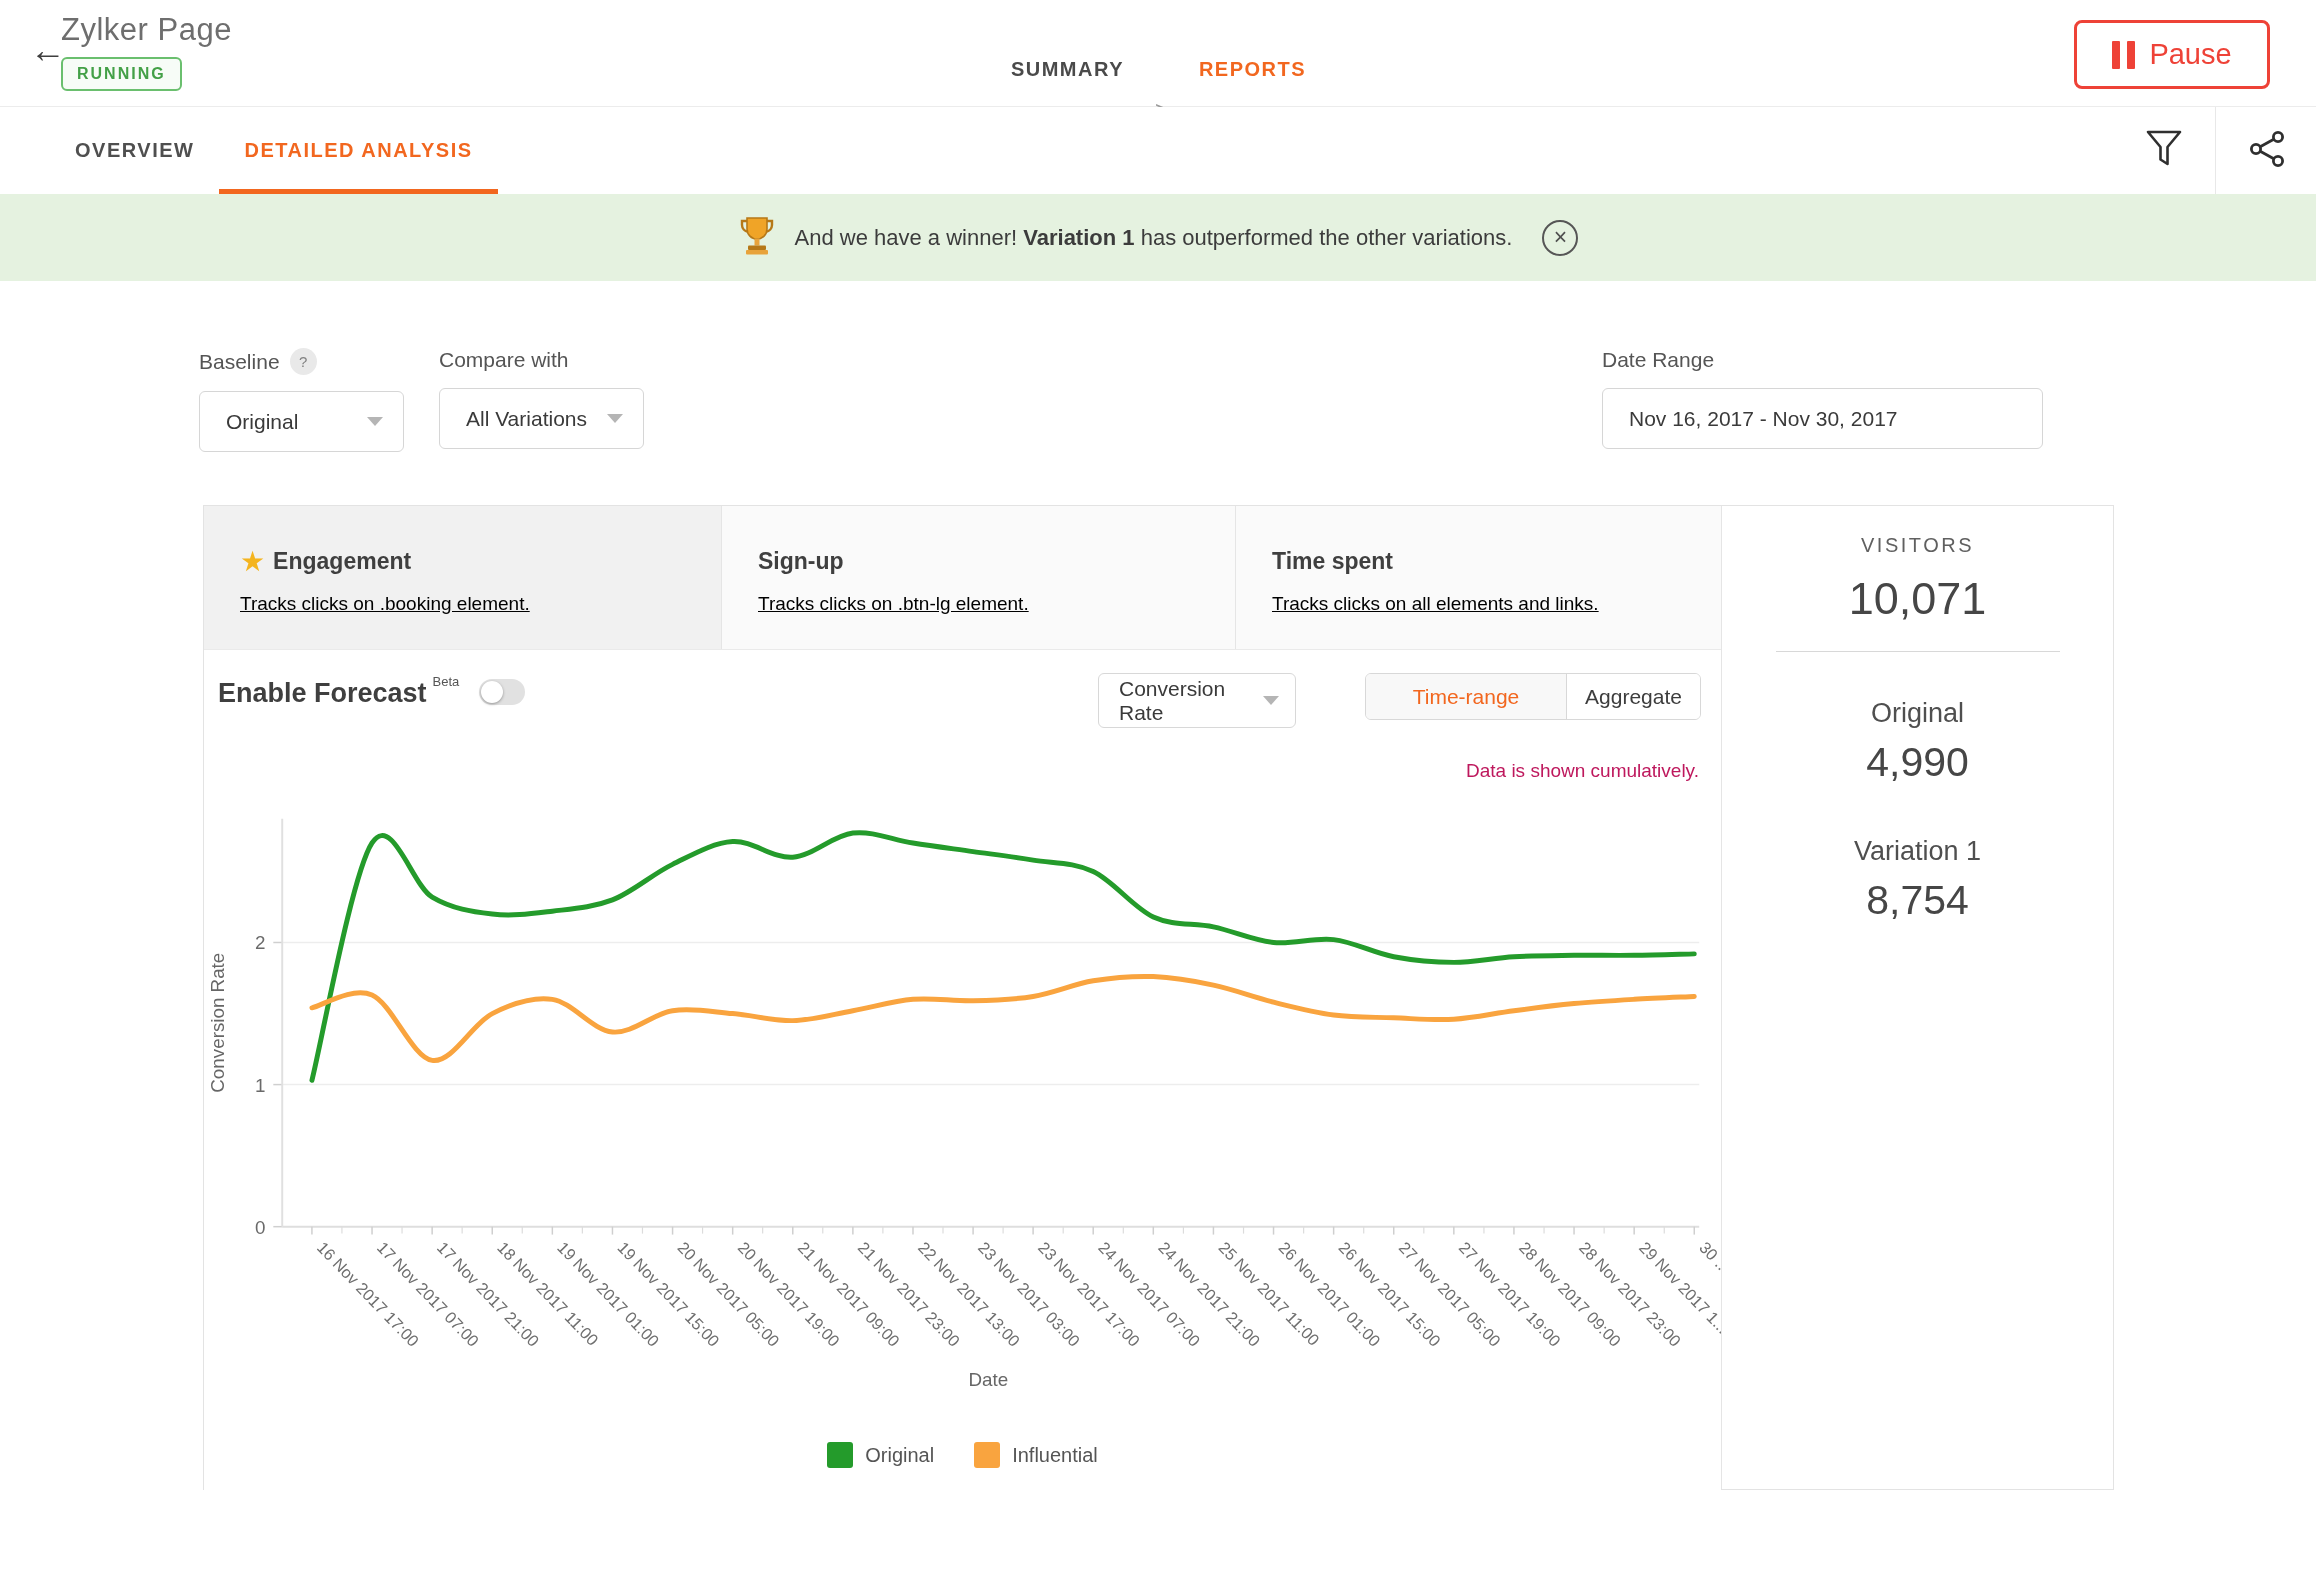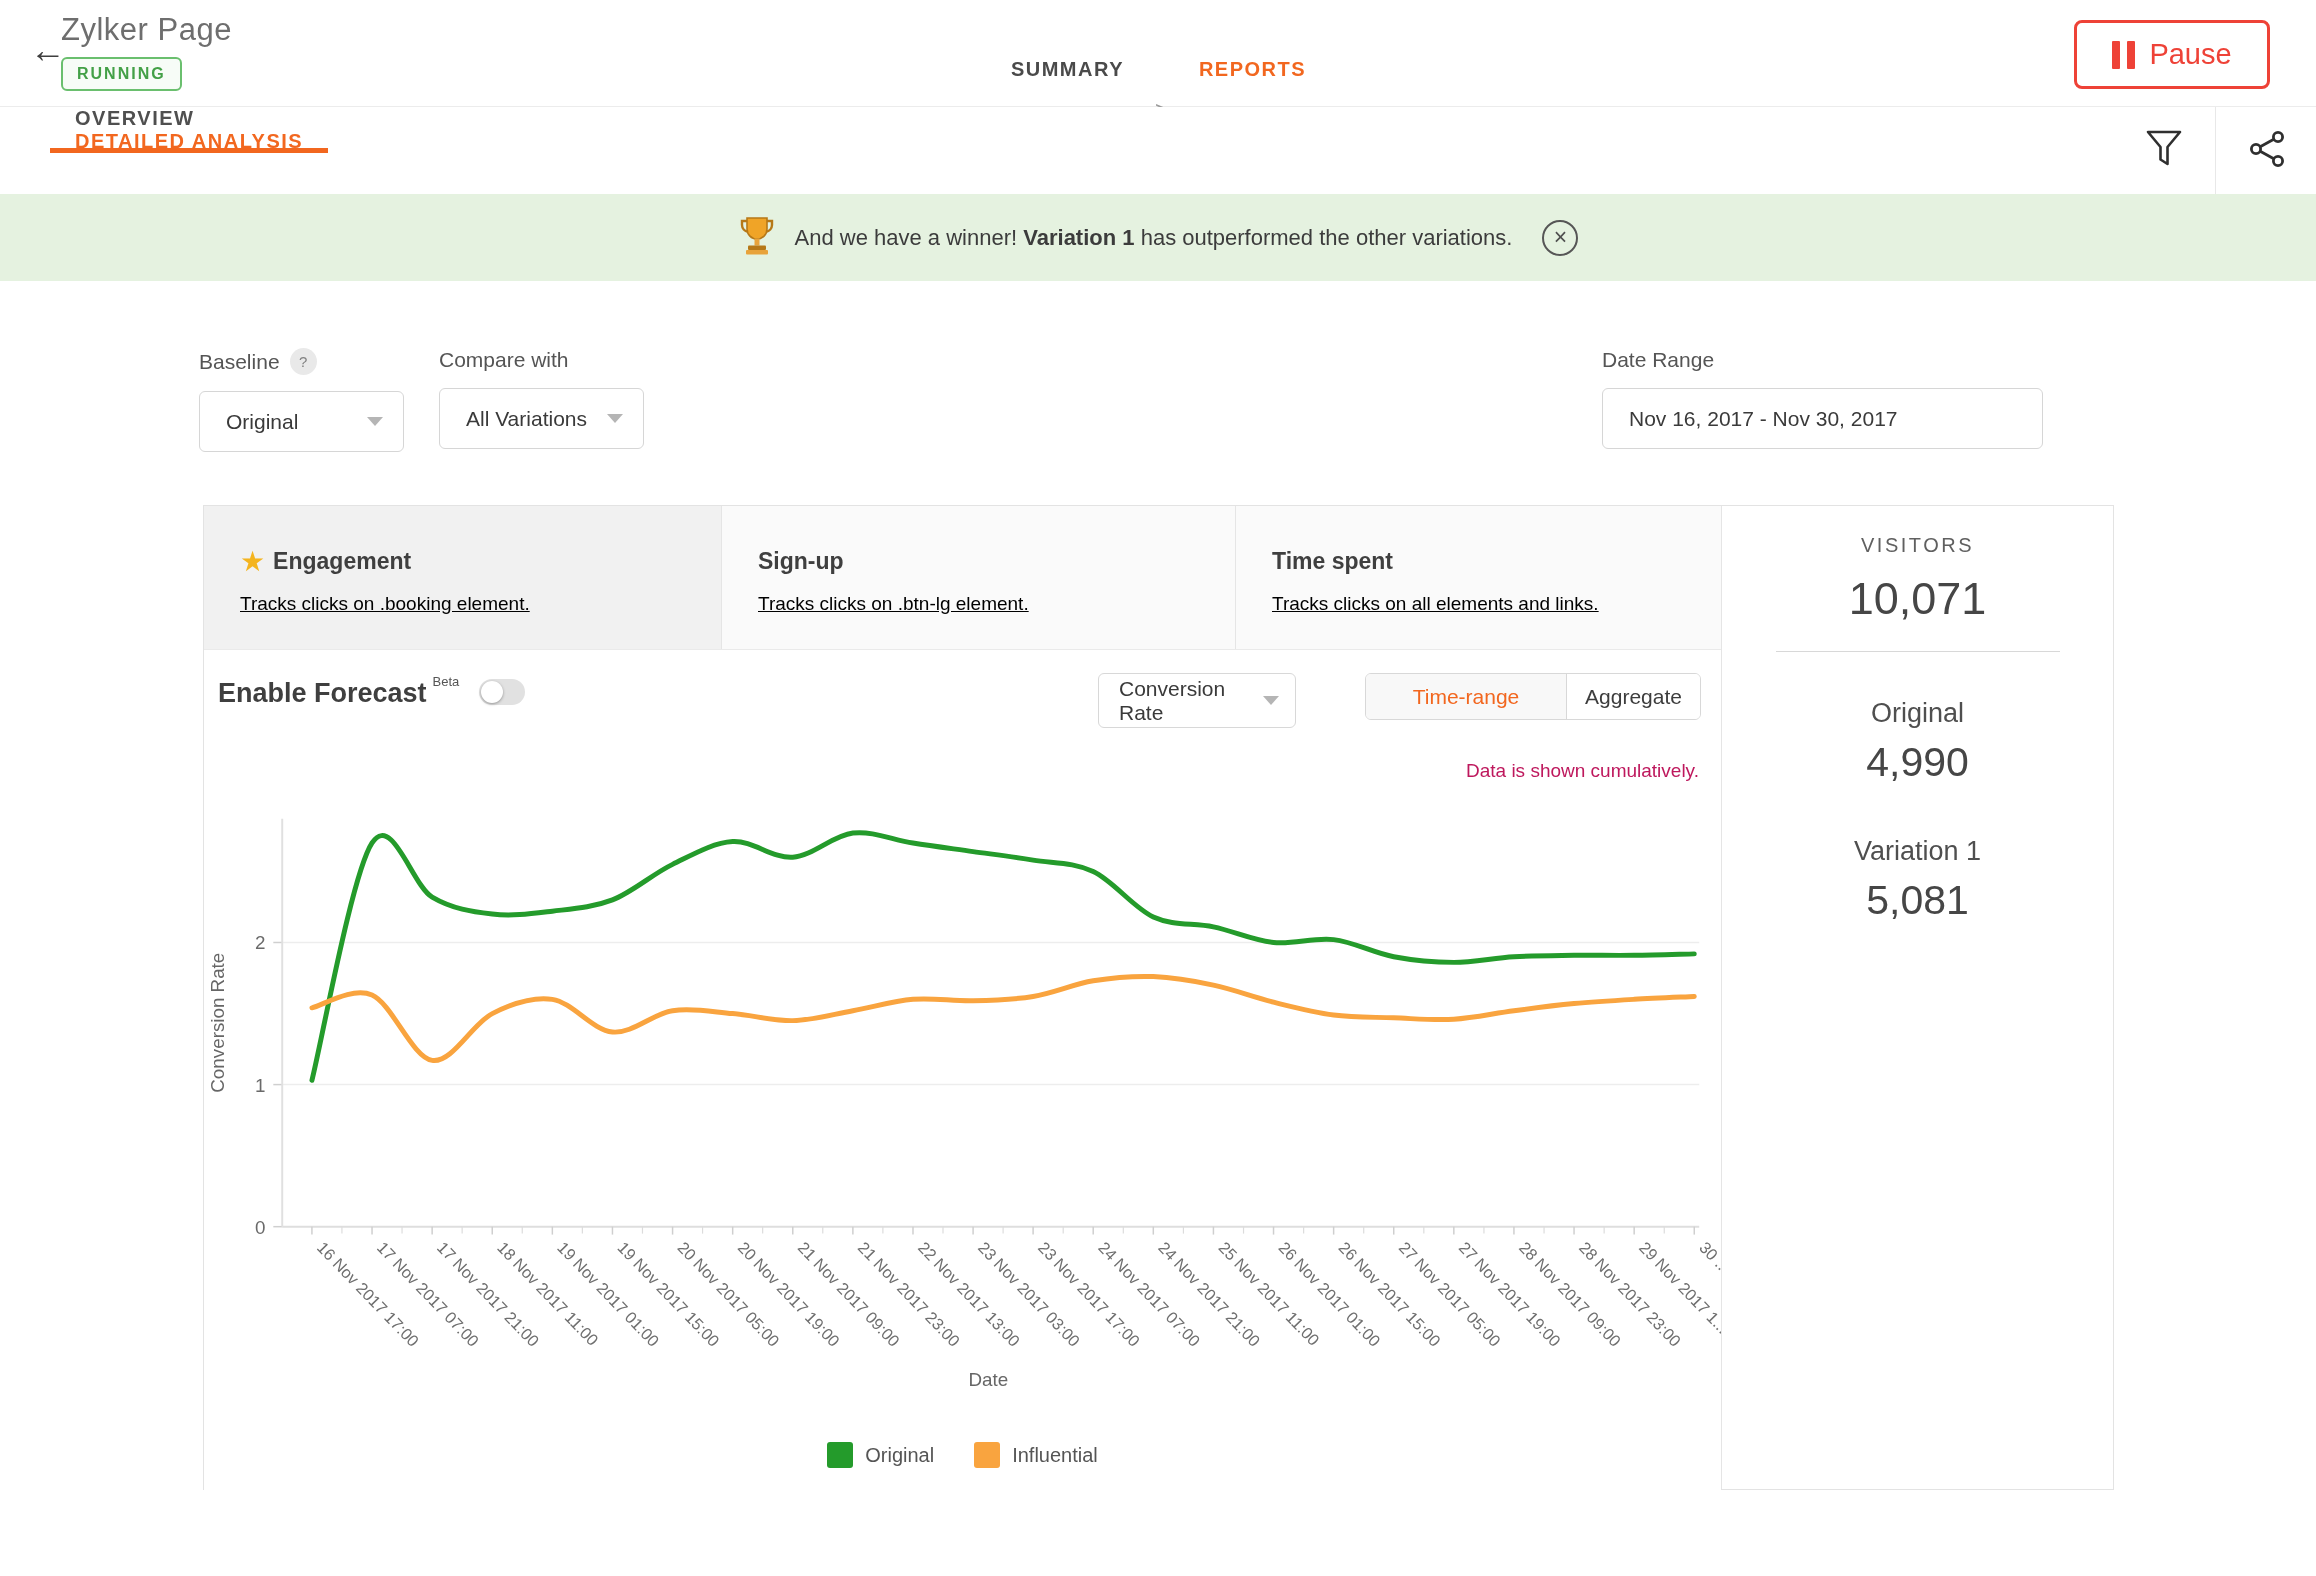--- a/index.html
+++ b/index.html
@@ -39,21 +39,21 @@
   .pause-btn{position:absolute;right:47px;top:20px;width:196px;height:69px;background:#fff;
     border:3px solid var(--red);border-radius:8px;display:flex;align-items:center;
     justify-content:center;gap:14px;cursor:pointer;}
   .pause-icon{display:flex;gap:7px;}
   .pause-icon span{display:block;width:8px;height:28px;background:var(--red);border-radius:1px;}
   .pause-label{color:var(--red);font-size:29px;font-weight:500;}
 
   
   .subtabs{position:absolute;left:0;top:107px;width:2317px;height:87px;background:#fff;
     display:flex;align-items:stretch;}
-  .subtabs-left{display:flex;padding-left:50px;flex-direction:column;}
+  .subtabs-left{display:flex;padding-left:50px;}
   .subtab{display:flex;align-items:center;padding:0 25px;font-size:20px;font-weight:700;
     letter-spacing:1.5px;color:#4f4f4f;position:relative;cursor:pointer;}
   .subtab.active{color:var(--accent);}
   .subtab.active::after{content:"";position:absolute;left:0;right:0;bottom:0;height:5px;
     background:var(--accent);}
   .subtabs-right{margin-left:auto;display:flex;align-items:stretch;}
   .icon-cell{width:102px;display:flex;align-items:center;justify-content:center;cursor:pointer;}
   .icon-cell + .icon-cell{border-left:1px solid #e8e8e8;}
 
   
@@ -378,19 +378,19 @@
     <aside class="card-right">
       <div class="visitors-title">VISITORS</div>
       <div class="visitors-total">10,071</div>
       <div class="panel-divider"></div>
       <div class="variant-block-1">
         <div class="variant-label">Original</div>
         <div class="variant-value">4,990</div>
       </div>
       <div class="variant-block-2">
         <div class="variant-label">Variation 1</div>
-        <div class="variant-value">5,081</div>
+        <div class="variant-value">8,754</div>
       </div>
     </aside>
   </section>
 
 </div>
 
 
 </body></html>

